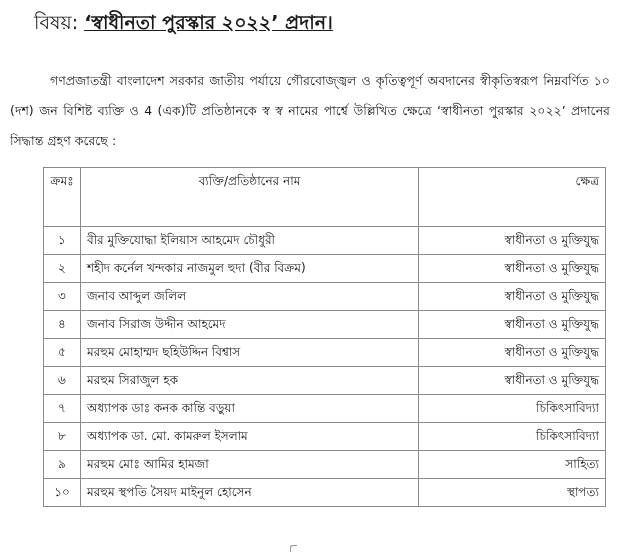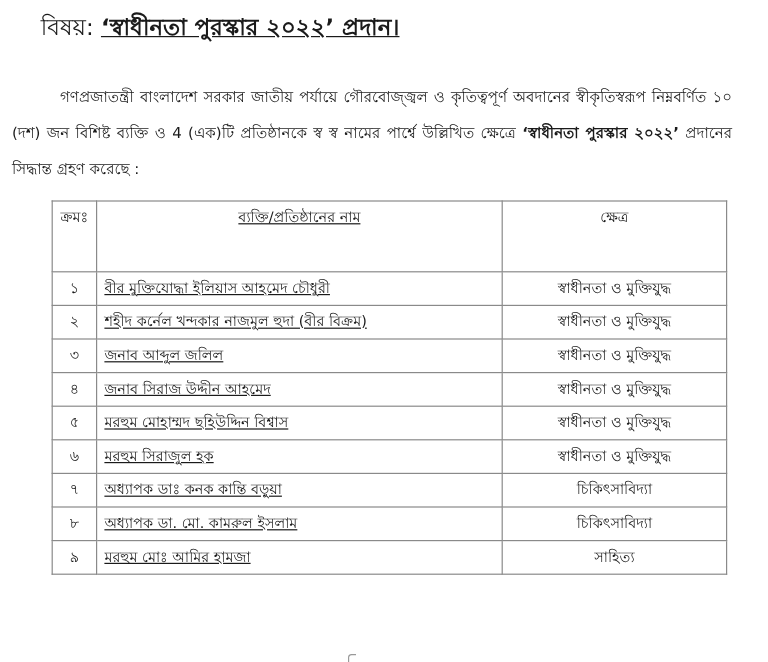--- a/index.html
+++ b/index.html
@@ -2,28 +2,28 @@
 <html><head>
 <meta charset="utf-8">
 <style>
   html, body { margin:0; padding:0; background:#fff; }
   body { width:640px; height:552px; position:relative; overflow:hidden;
          font-family:"DejaVu Sans", "Liberation Sans", sans-serif; color:#1a1a1a; }
   .subject { position:absolute; left:12px; top:8px; font-size:19px; white-space:nowrap;margin-left:22px; }
   .subject .title { text-decoration:underline; font-weight:bold; }
   .para { position:absolute; left:10px; top:66px; width:600px; font-size:12.5px; line-height:30px; }
   .para p { margin:0; text-indent:40px; text-align:justify; }
-  .para .bold { font-weight:bold; }
+  .para .bold { font-weight:normal; }
   table { position:absolute; left:43px; top:167px; border-collapse:collapse; font-size:12px; }
   td, th { border:1px solid #8a8a8a; padding:0 6px; font-weight:normal; }
   th { height:54px; vertical-align:top; padding-top:4px; }
   td { height:27px; }
   .c1 { width:24px; text-align:center;font-family:Liberation Serif, serif; }
-  .c2 { width:325px; text-align:left;text-decoration:underline; }
-  .c3 { width:174px; text-align:center;margin-left:11px; }
+  .c2 { width:325px; text-align:left; }
+  .c3 { width:174px; text-align:right;margin-left:11px; }
   th.c2 { text-align:center; }
   .mark { position:absolute; left:290px; top:545px; width:6px; height:7px; border-left:1px solid #999; border-top:1px solid #999; border-radius:3px 0 0 0; }
 </style>
 </head>
 <body>
 
 <div class="subject">
   <span>বিষয়:</span>
   <span class="title">‘স্বাধীনতা পুরস্কার ২০২২’ প্রদান।</span>
 </div>
@@ -79,16 +79,21 @@
     <tr>
         <td class="c1">৮</td>
         <td class="c2">অধ্যাপক ডা. মো. কামরুল ইসলাম</td>
         <td class="c3">চিকিৎসাবিদ্যা</td>
       </tr>
     <tr>
         <td class="c1">৯</td>
         <td class="c2">মরহুম মোঃ আমির হামজা</td>
         <td class="c3">সাহিত্য</td>
       </tr>
+    <tr>
+        <td class="c1">১০</td>
+        <td class="c2">মরহুম স্থপতি সৈয়দ মাইনুল হোসেন</td>
+        <td class="c3">স্থাপত্য</td>
+      </tr>
   </tbody>
 </table>
 
 <div class="mark"></div>
 
 </body></html>

